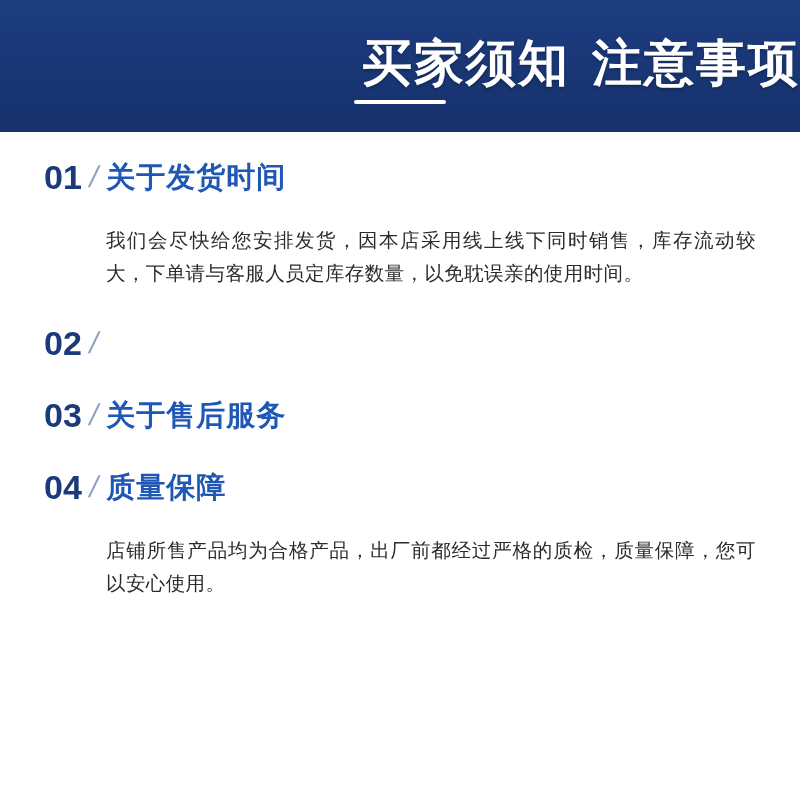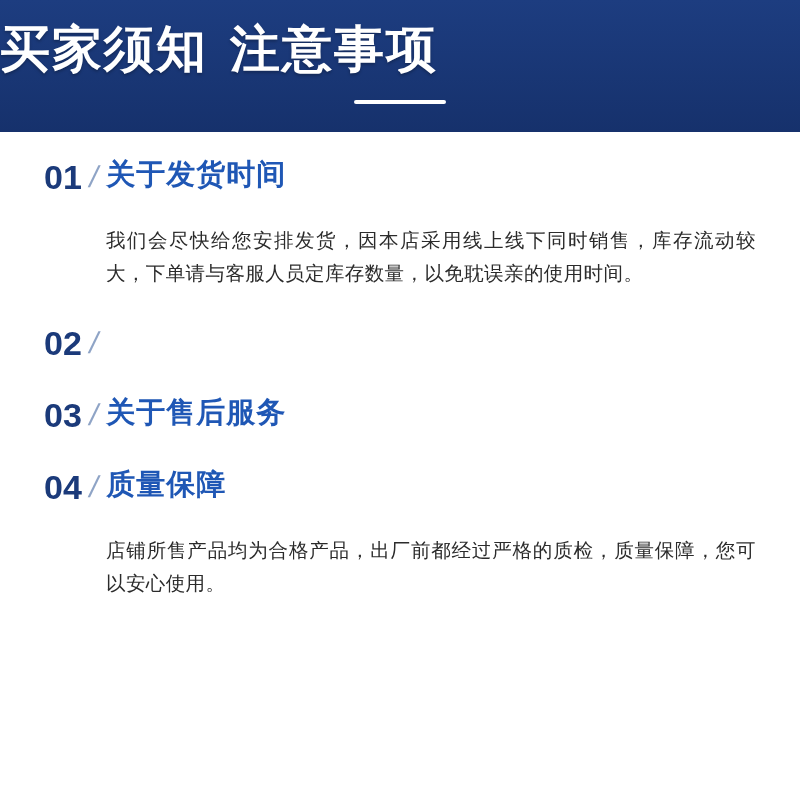--- a/index.html
+++ b/index.html
@@ -25,22 +25,22 @@
     width: 800px;
     height: 132px;
     background: #1b3a7a;
     background: linear-gradient(180deg, #1d3d80 0%, #16316c 100%);
     overflow: hidden;
   }
   .banner-title {
     position: absolute;
     left: 0;
     right: 0;
-    top: 18px;
-    text-align: left;
+    top: 32px;
+    text-align: right;
     color: #ffffff;
     font-size: 50px;
     font-weight: bold;
     letter-spacing: 2px;
     line-height: 62px;
     white-space: nowrap;
     font-family: "Liberation Sans", sans-serif;
     text-shadow: 0 2px 3px rgba(0,0,0,0.25);
   }
   .banner-title .gap {
@@ -87,21 +87,21 @@
     transform: skewX(-12deg);
     display: inline-block;
     font-weight: 300;
   }
   .sec-title {
     color: #1f57b5;
     font-size: 29px;
     font-weight: bold;
     line-height: 38px;
     letter-spacing: 1px;
-    font-family: Liberation Mono, monospace;
+    font-family: Liberation Sans, sans-serif;
   }
   .sec-body {
     color: #2b2b2b;
     font-size: 19.5px;
     line-height: 33px;
     letter-spacing: 0.4px;
     padding-left: 62px;
     text-align: justify;
     font-family: "Liberation Sans", sans-serif;
     margin-top: 28px;

